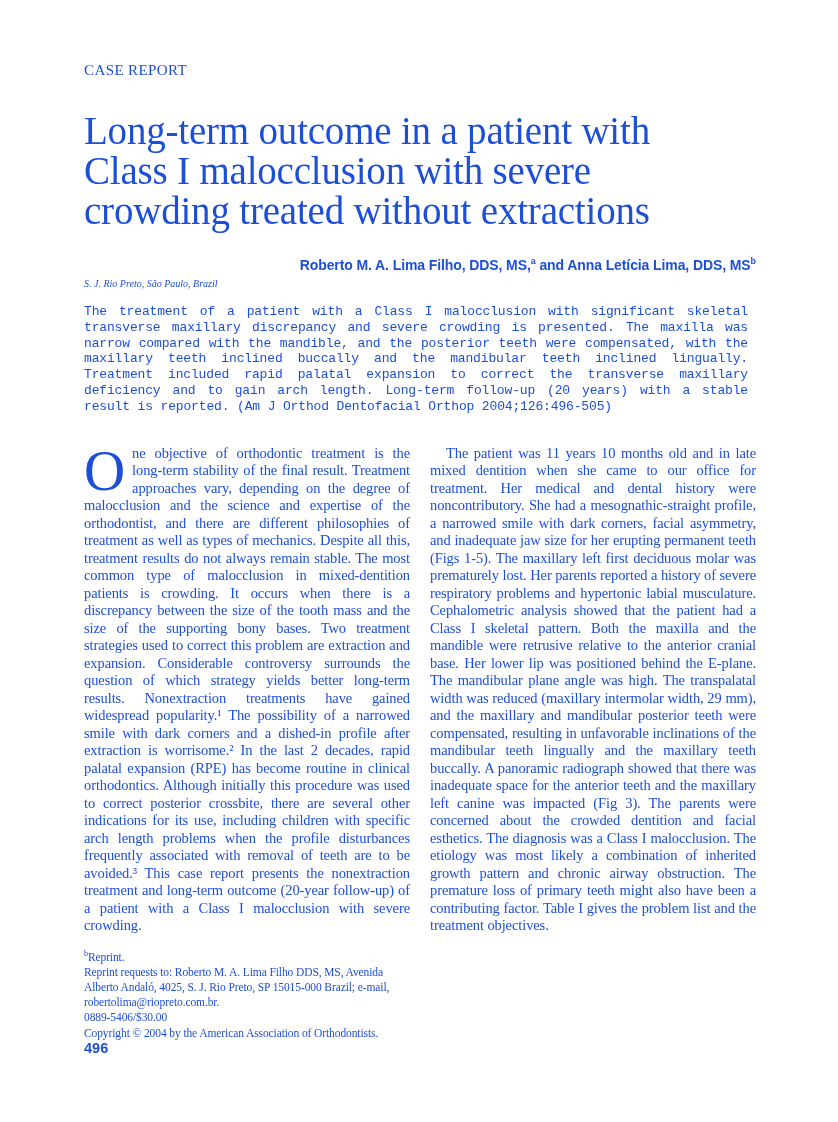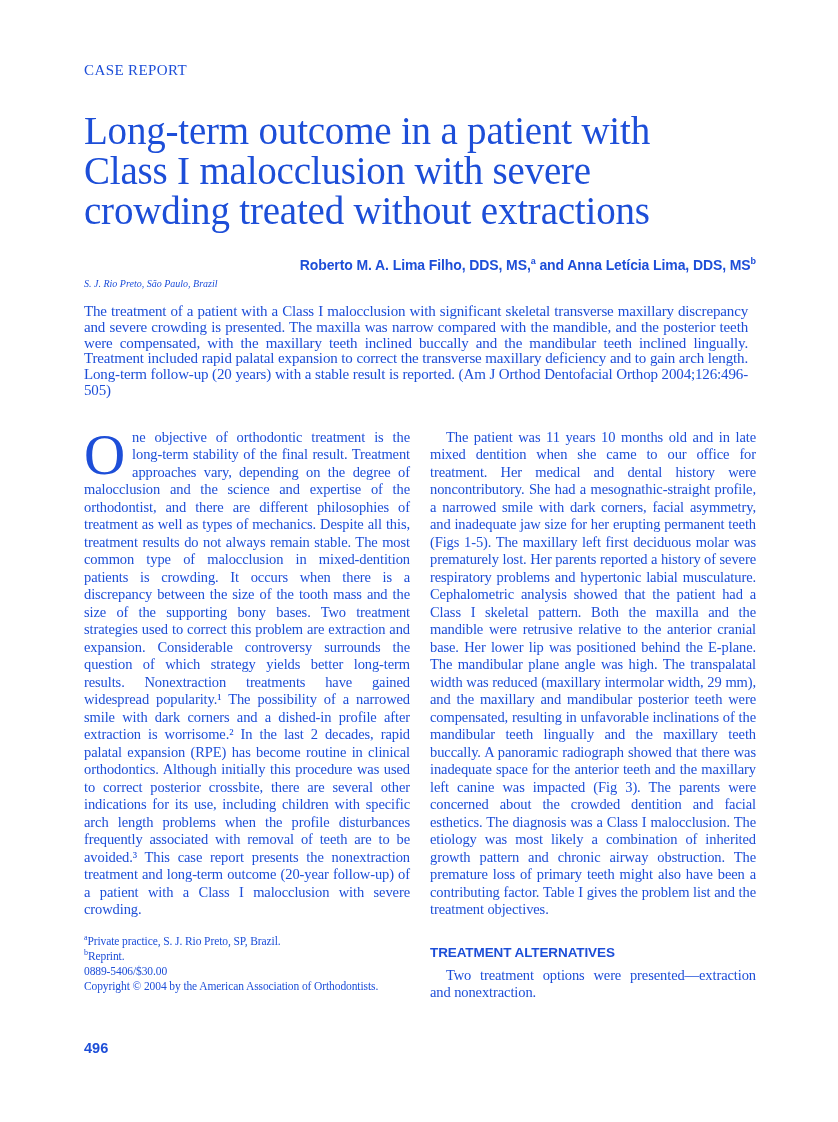--- a/index.html
+++ b/index.html
@@ -36,22 +36,22 @@
     text-align: right;
   }
   .authors sup { font-size: 9px; line-height: 0; }
   .affiliation {
     margin: 5px 0 0 0;
     font-style: italic;
     font-size: 10px;
   }
   .abstract {
     margin: 15px 8px 0 0;
-    font-family: Liberation Serif, serif;
-    font-size: 15px;
+    font-family: Liberation Mono, monospace;
+    font-size: 13px;
     line-height: 15.8px;
     text-align: justify;
     letter-spacing: -0.15px;
   }
   .columns {
     margin-top: 30px;
     display: flex;
     gap: 20px;
   }
   .col { width: 326px; }
@@ -109,34 +109,30 @@
   <p class="affiliation">S. J. Rio Preto, São Paulo, Brazil</p>
 
   <p class="abstract">The treatment of a patient with a Class I malocclusion with significant skeletal transverse maxillary discrepancy and severe crowding is presented. The maxilla was narrow compared with the mandible, and the posterior teeth were compensated, with the maxillary teeth inclined buccally and the mandibular teeth inclined lingually. Treatment included rapid palatal expansion to correct the transverse maxillary deficiency and to gain arch length. Long-term follow-up (20 years) with a stable result is reported. (Am J Orthod Dentofacial Orthop 2004;126:496-505)</p>
 
   <div class="columns">
 
     <div class="col">
       <p class="body-par"><span class="dropcap">O</span><span>ne objective of orthodontic treatment is the long-term stability of the final result. Treatment approaches vary, depending on the degree of malocclusion and the science and expertise of the orthodontist, and there are different philosophies of treatment as well as types of mechanics. Despite all this, treatment results do not always remain stable. The most common type of malocclusion in mixed-dentition patients is crowding. It occurs when there is a discrepancy between the size of the tooth mass and the size of the supporting bony bases. Two treatment strategies used to correct this problem are extraction and expansion. Considerable controversy surrounds the question of which strategy yields better long-term results. Nonextraction treatments have gained widespread popularity.¹ The possibility of a narrowed smile with dark corners and a dished-in profile after extraction is worrisome.² In the last 2 decades, rapid palatal expansion (RPE) has become routine in clinical orthodontics. Although initially this procedure was used to correct posterior crossbite, there are several other indications for its use, including children with specific arch length problems when the profile disturbances frequently associated with removal of teeth are to be avoided.³ This case report presents the nonextraction treatment and long-term outcome (20-year follow-up) of a patient with a Class I malocclusion with severe crowding.</span></p>
 
       <div class="footnotes">
-        <p><sup>a</sup><span>Private practice, S. J. Rio Preto, SP, Brazil.</span></p>
         <p><sup>b</sup><span>Reprint.</span></p>
+        <p>Reprint requests to: Roberto M. A. Lima Filho DDS, MS, Avenida Alberto Andaló, 4025, S. J. Rio Preto, SP 15015-000 Brazil; e-mail, robertolima@riopreto.com.br.</p>
         <p>0889-5406/$30.00</p>
         <p>Copyright © 2004 by the American Association of Orthodontists.</p>
       </div>
     </div>
 
     <div class="col">
       <div class="section">
         <p class="body-par indent">The patient was 11 years 10 months old and in late mixed dentition when she came to our office for treatment. Her medical and dental history were noncontributory. She had a mesognathic-straight profile, a narrowed smile with dark corners, facial asymmetry, and inadequate jaw size for her erupting permanent teeth (Figs 1-5). The maxillary left first deciduous molar was prematurely lost. Her parents reported a history of severe respiratory problems and hypertonic labial musculature. Cephalometric analysis showed that the patient had a Class I skeletal pattern. Both the maxilla and the mandible were retrusive relative to the anterior cranial base. Her lower lip was positioned behind the E-plane. The mandibular plane angle was high. The transpalatal width was reduced (maxillary intermolar width, 29 mm), and the maxillary and mandibular posterior teeth were compensated, resulting in unfavorable inclinations of the mandibular teeth lingually and the maxillary teeth buccally. A panoramic radiograph showed that there was inadequate space for the anterior teeth and the maxillary left canine was impacted (Fig 3). The parents were concerned about the crowded dentition and facial esthetics. The diagnosis was a Class I malocclusion. The etiology was most likely a combination of inherited growth pattern and chronic airway obstruction. The premature loss of primary teeth might also have been a contributing factor. Table I gives the problem list and the treatment objectives.</p>
-      </div>
-      <div class="section section-2">
-        <h2 class="section-heading">TREATMENT ALTERNATIVES</h2>
-        <p class="body-par indent">Two treatment options were presented—extraction and nonextraction.</p>
       </div>
     </div>
 
   </div>
 
   <div class="page-number">496</div>
 
 </div>
 
 </body></html>

